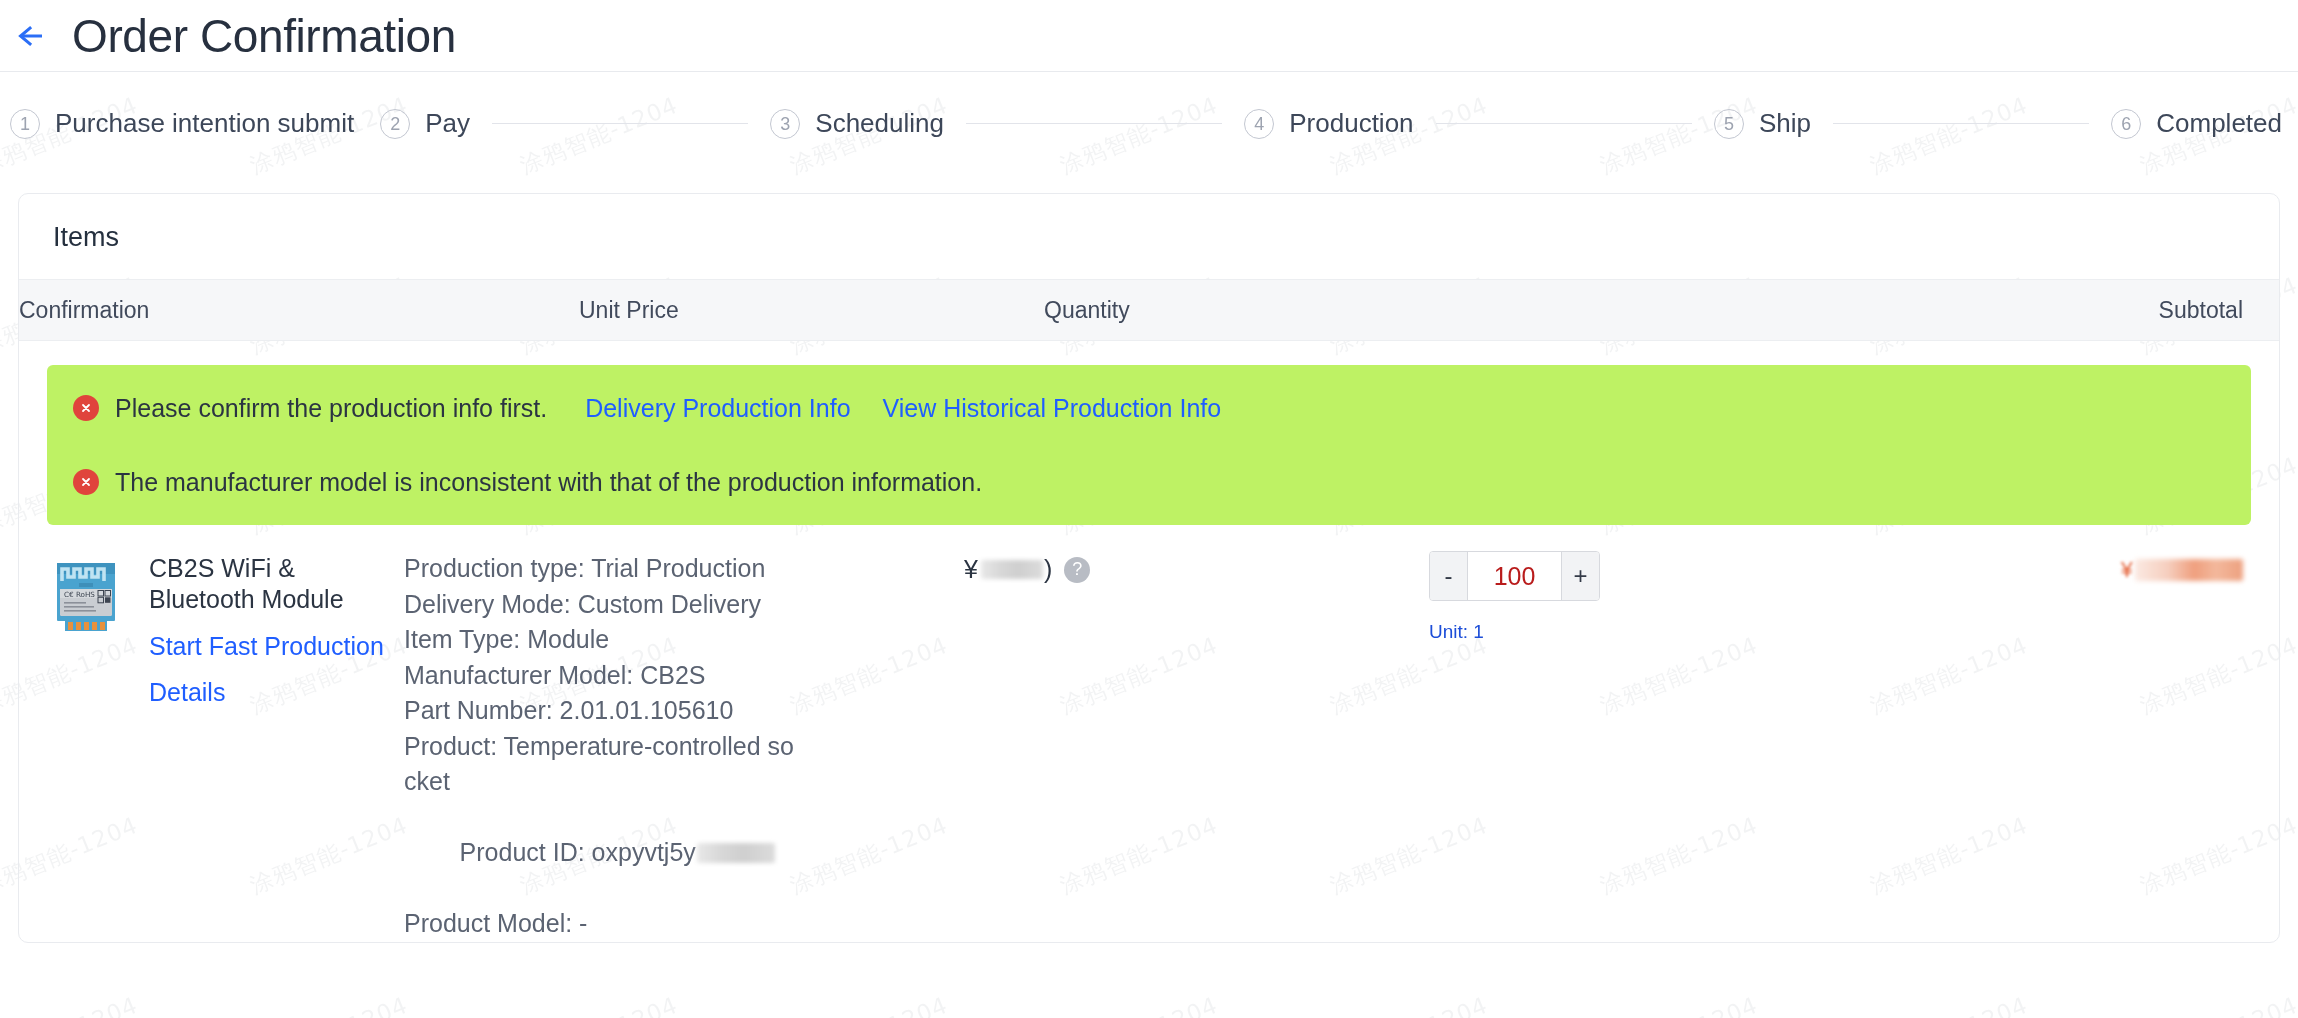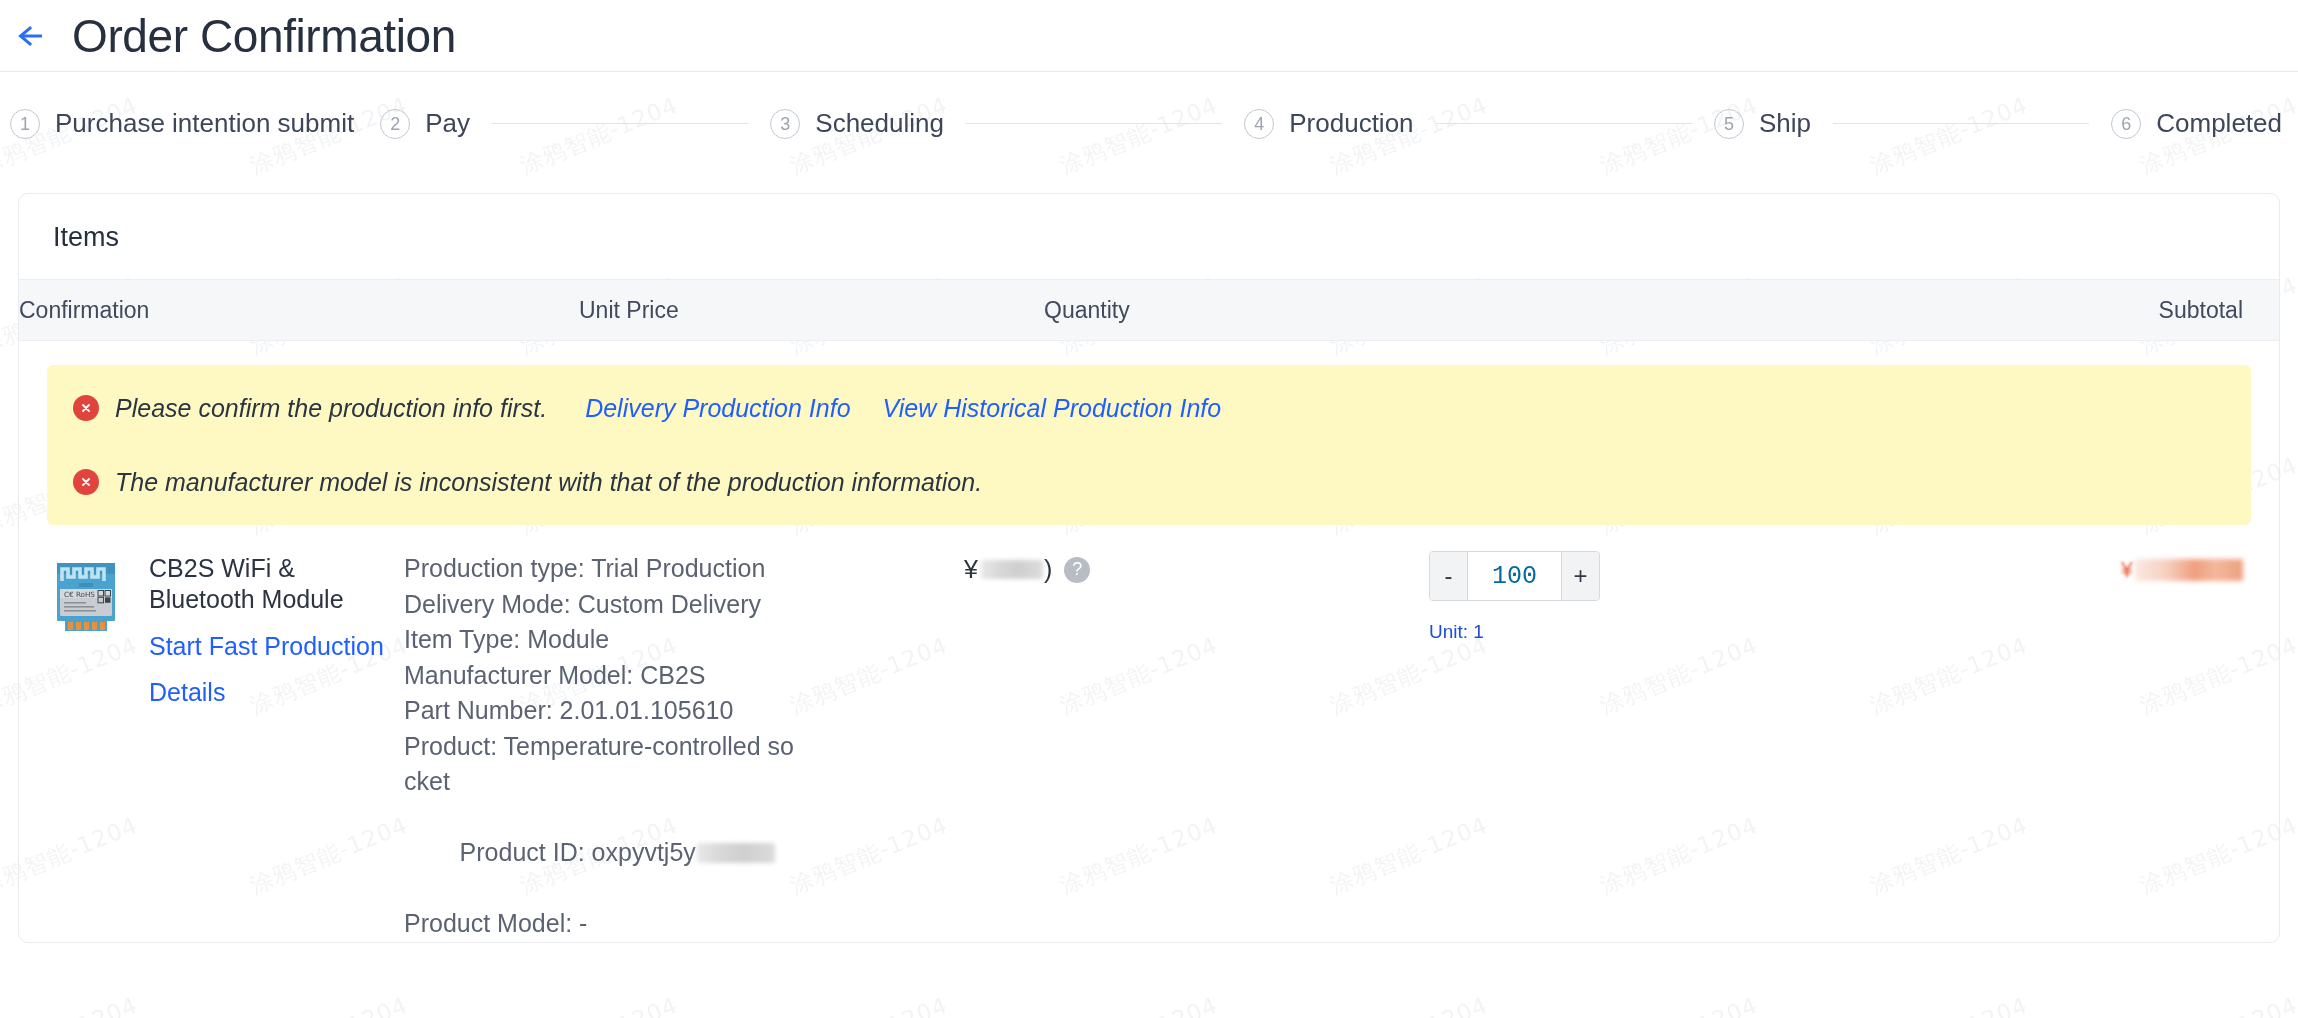--- a/index.html
+++ b/index.html
@@ -144,24 +144,23 @@
   }
   .col-item     { width: 385px; padding-left: 34px; flex: none; }
   .col-config   { width: 560px; flex: none; }
   .col-price    { width: 465px; flex: none; }
   .col-qty      { width: 505px; flex: none; }
   .col-subtotal { flex: 1 1 auto; text-align: right; padding-right: 36px; }
 
   
   .alerts {
     margin: 24px 28px 0 28px;
-    background: #fef9c3;
+    background: #bef264;
     border-radius: 6px;
     padding: 22px 26px 22px 26px;
-    font-style: italic;
   }
   .alert-row {
     display: flex;
     align-items: center;
     min-height: 42px;
   }
   .alert-row + .alert-row { margin-top: 32px; }
   .err-icon {
     width: 26px;
     height: 26px;
@@ -293,23 +292,23 @@
     user-select: none;
   }
   .step-btn.minus { border-right: 1px solid #d7d9de; }
   .step-btn.plus  { border-left: 1px solid #d7d9de; }
   .step-val {
     width: 93px;
     background: #ffffff;
     border: none;
     outline: none;
     text-align: center;
-    font-family: Liberation Mono, monospace;
-    font-size: 25px;
-    color: #0369a1;
+    font-family: Liberation Sans, sans-serif;
+    font-size: 25px;
+    color: #b91c1c;
   }
   .qty-note {
     font-size: 19px;
     color: #1d4ed8;
     line-height: 1.42;
     margin-top: 18px;
     width: 230px;
   }
 
   .cell-subtotal {

